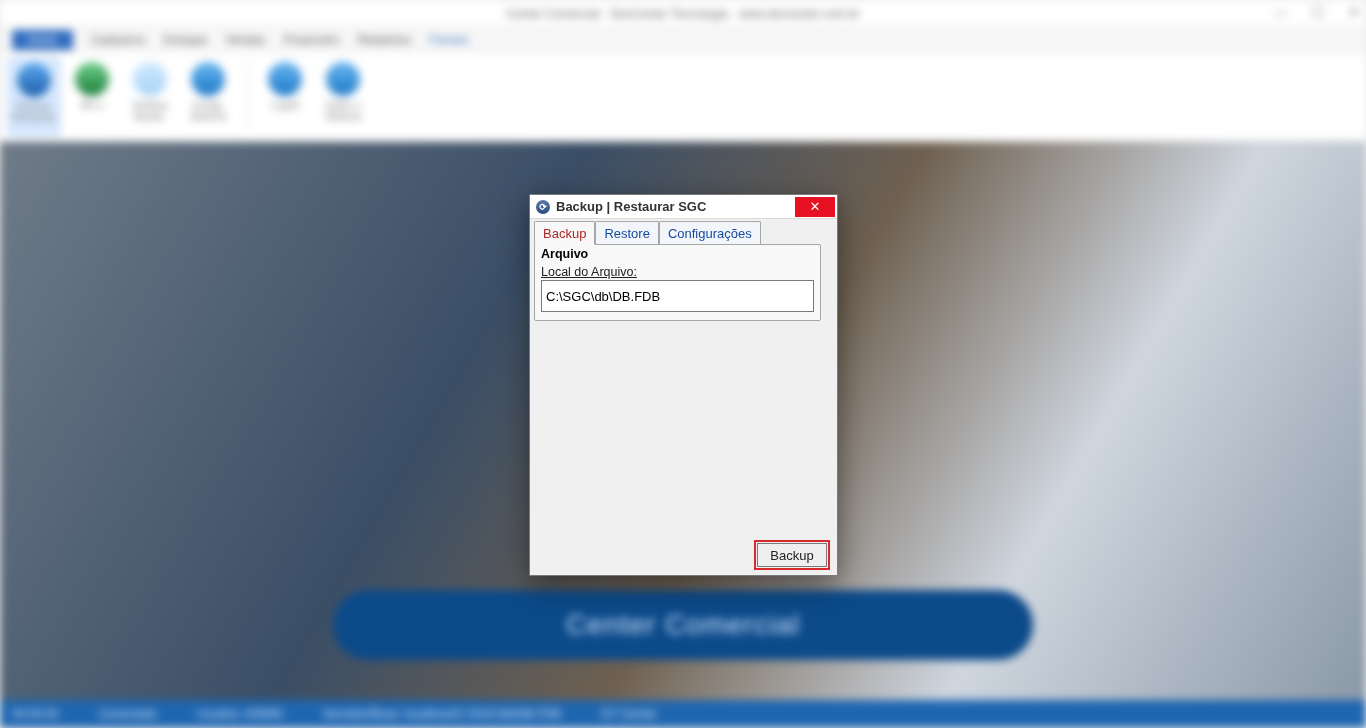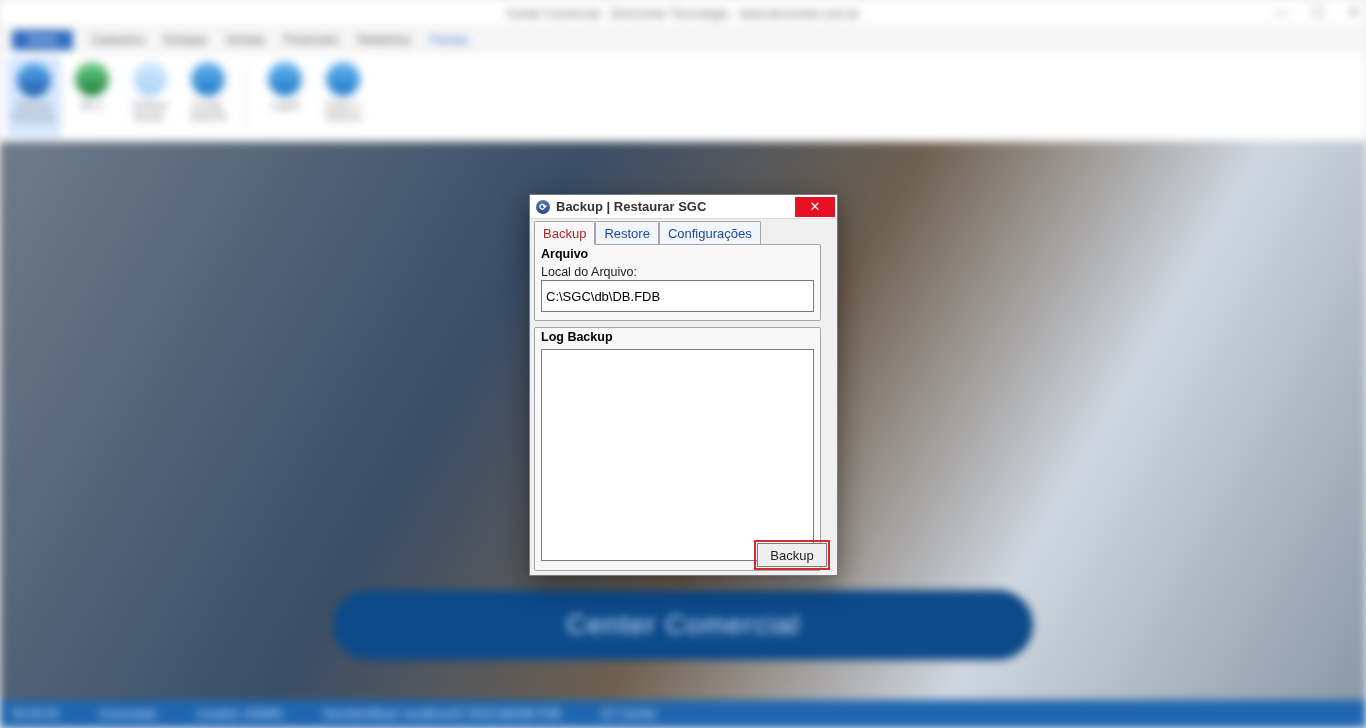--- a/index.html
+++ b/index.html
@@ -117,21 +117,21 @@
       border:1px solid #a6a6a6; border-radius:2px;
       padding:4px 6px 8px 6px; margin-top:-1px; background:#f8f8f8;
       position:relative;
     }
     .group-a { padding-bottom:8px; }
     .group-legend {
       position:relative; top:-3px; left:-2px;
       background:#f8f8f8; padding:0 2px; font-weight:700; font-size:12.5px;
       display:inline-block;
     }
-    .field-label { font-size:12.5px; color:#222; }
+    .field-label { font-size:12.5px; color:#222;text-decoration:underline; }
     .path-input {
       width:100%; height:32px; border:1px solid #7a7a7a;
       background:#fff; padding:2px 4px; font-size:13px;
       font-family:inherit; margin-top:1px;
     }
     .group-b { margin-top:6px; padding:4px 6px 6px 6px; }
     .log-box {
       width:100%; height:212px; border:1px solid #7a7a7a;
       background:#fff; margin-top:2px; resize:none;
       font-family:inherit; font-size:12px; padding:3px;
@@ -231,23 +231,19 @@
   </div>
 
   <div class="tab-panels">
 
     <div class="group group-a">
       <span class="group-legend">Arquivo</span><br>
       <span class="field-label">Local do Arquivo:</span>
       <input class="path-input" type="text" value="C:\SGC\db\DB.FDB" style="">
     </div>
 
-    <div class="group group-b">
-      <span class="group-legend">Log Backup</span>
-      <textarea class="log-box" readonly="" style=""></textarea>
-    </div>
 
   </div>
 
   <div class="dlg-footer">
     <button class="backup-btn">Backup</button>
   </div>
 </div>
 
 </body></html>

